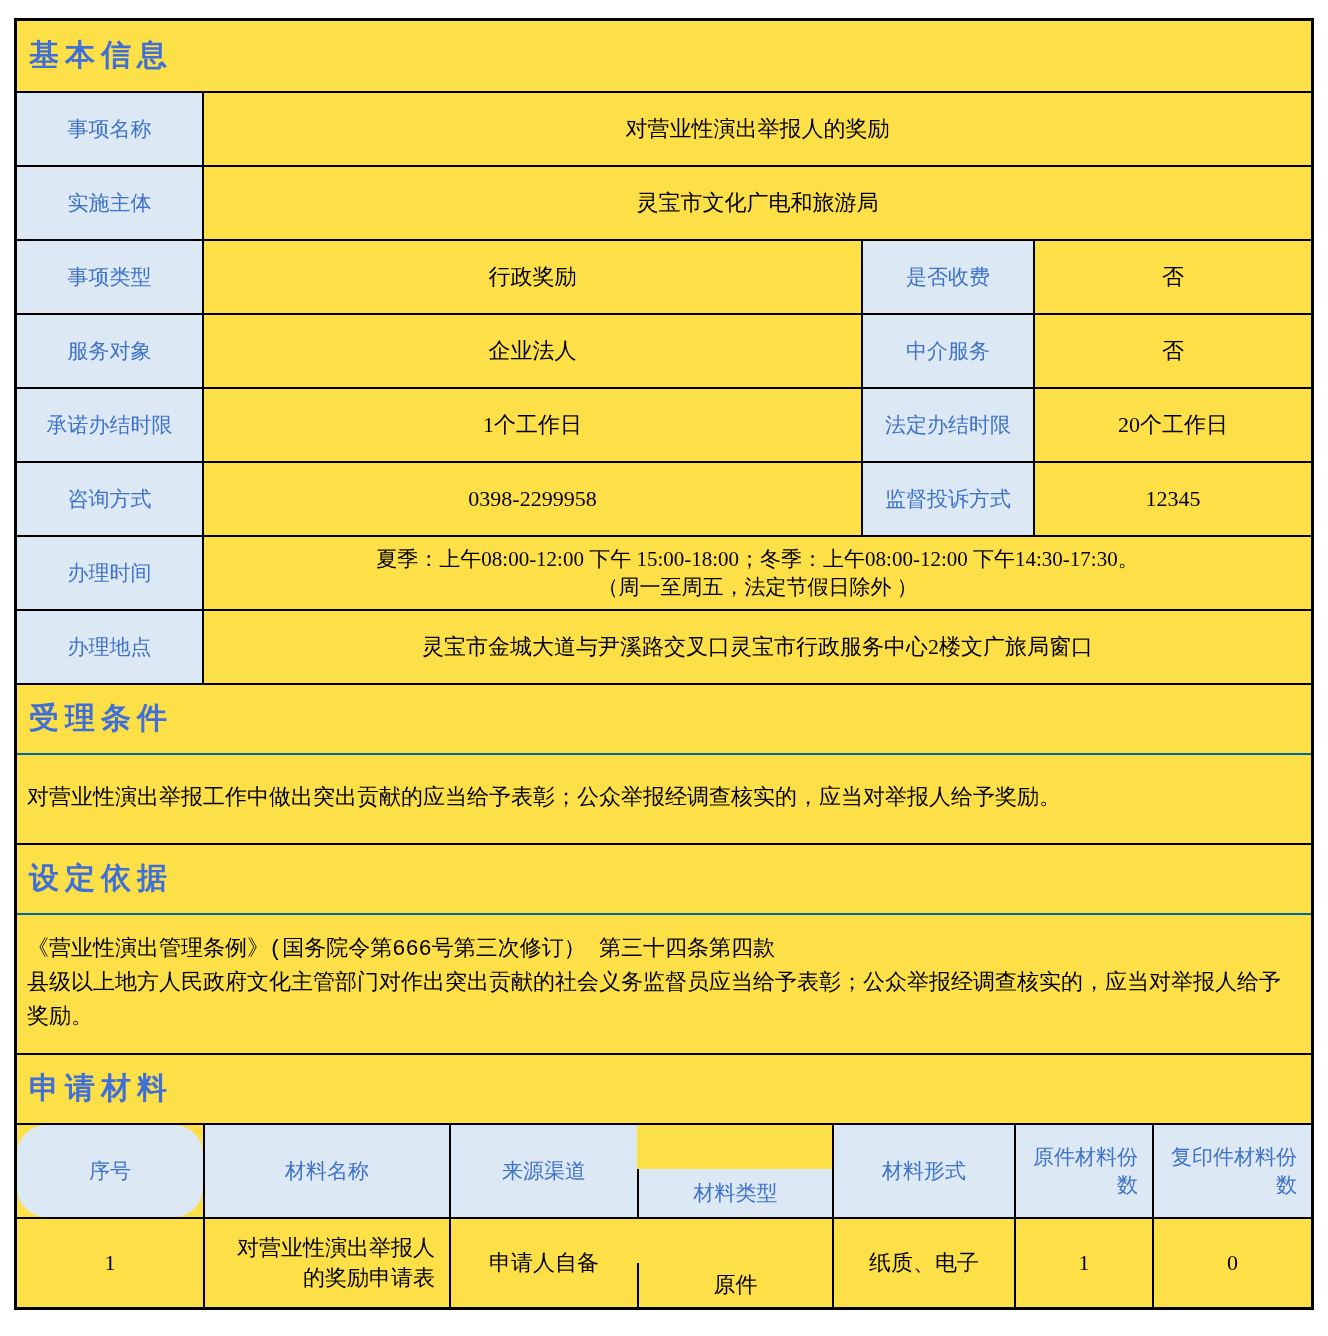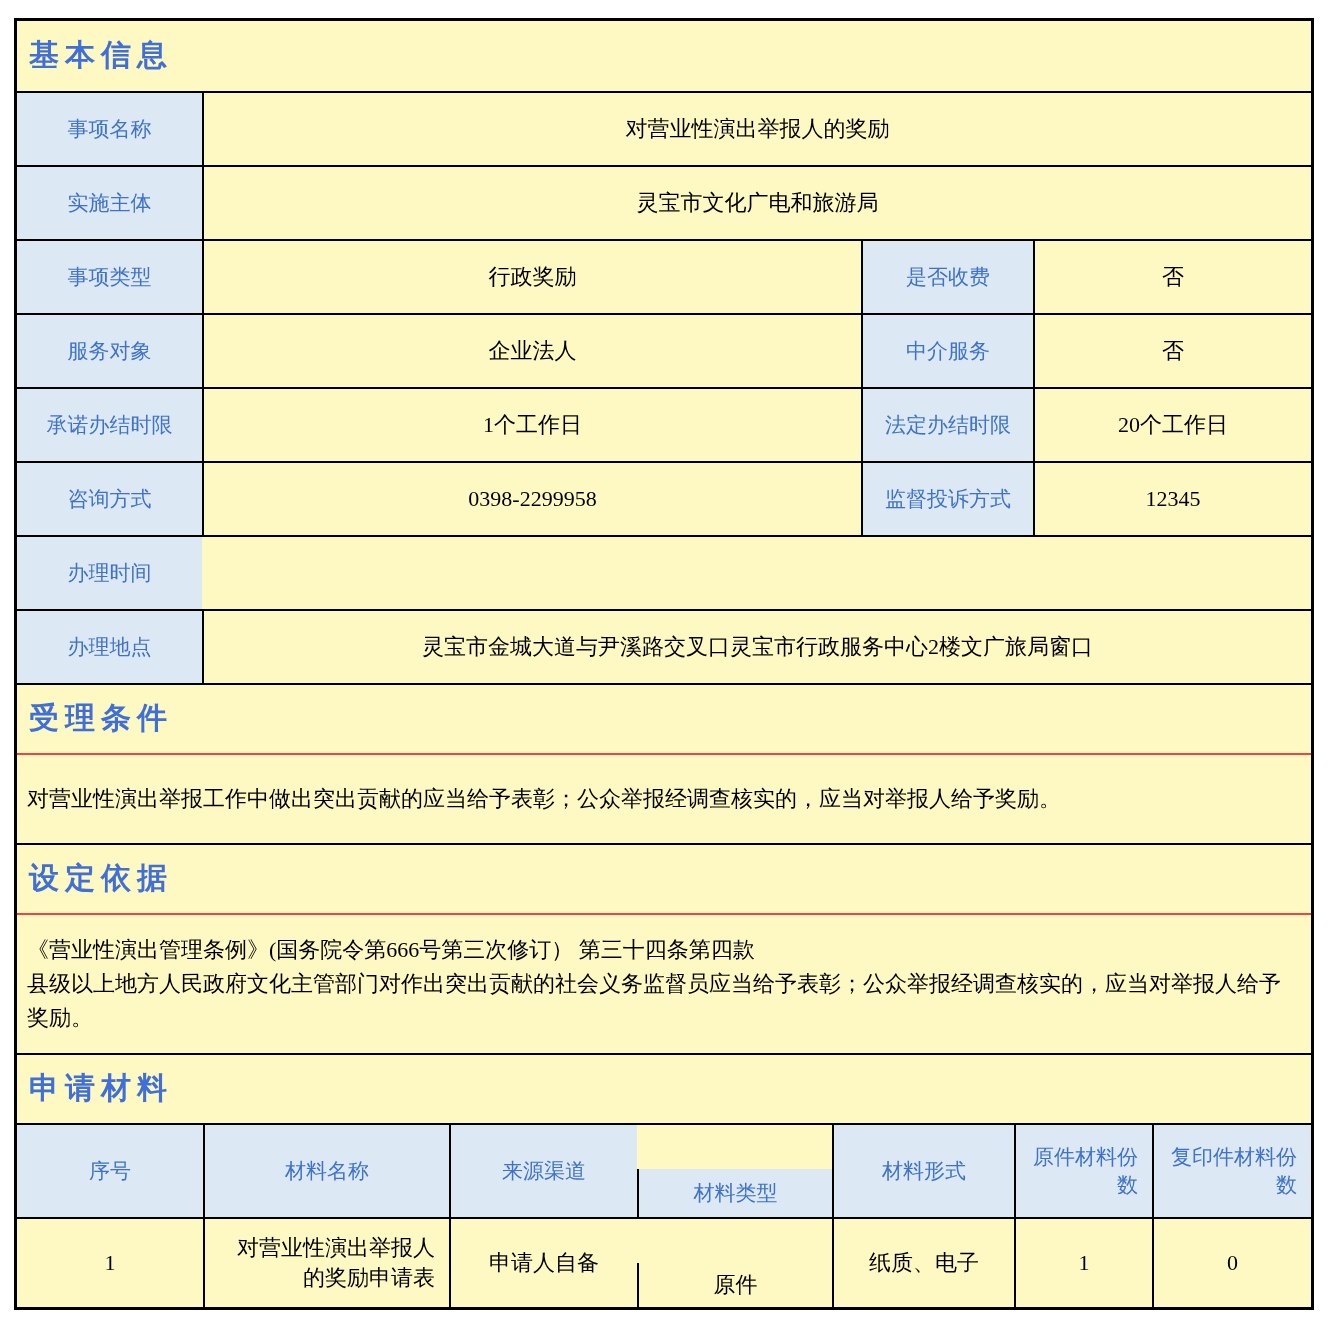--- a/index.html
+++ b/index.html
@@ -1,18 +1,18 @@
 <!DOCTYPE html>
 <html><head>
 <meta charset="utf-8">
 <style>
   * { box-sizing: border-box; margin: 0; padding: 0; }
   html, body { width: 1328px; background: #ffffff; }
   body { font-family: "Liberation Serif", "DejaVu Serif", serif; color: #000; }
-  .doc { width: 1300px; margin: 18px 14px 0 14px; border: 3px solid #000; background: #fef9c3; }
+  .doc { width: 1300px; margin: 18px 14px 0 14px; border: 3px solid #000; background: #fde047; }
 
   .row { display: flex; border-top: 2px solid #000; min-height: 74px; align-items: stretch; }
   .row:first-child { border-top: none; }
 
   .section-title-row { min-height: 70px; display: flex; align-items: center; border-top: 2px solid #000; }
   .section-title-row:first-child { border-top: none; }
   .section-title {
     font-family: "Liberation Sans", "DejaVu Sans", sans-serif;
     font-weight: bold; font-size: 30px; color: #4070d7;
     letter-spacing: 6px; padding: 8px 10px 10px 12px;
@@ -23,27 +23,27 @@
   .cell + .cell { border-left: 2px solid #000; }
 
   .lbl { background: #dce9f5; color: #3f72c8; font-size: 21px; }
   .c-label  { width: 185px; flex: none; }
   .c-val1s  { width: 659px; flex: none; }
   .c-label2 { width: 172px; flex: none; }
   .c-flex   { flex: 1; }
   .two-line  { flex-direction: column; justify-content: center; font-size: 21px; }
   .two-line .ln { display: block; }
 
-  .para-row { border-top: 2px solid #ef4444; display: flex; align-items: center; }
+  .para-row { border-top: 2px solid #0369a1; display: flex; align-items: center; font-family: Liberation Mono, monospace; }
   .para { font-size: 22px; line-height: 1.55; padding: 14px 16px 14px 10px; }
   .para-accept { min-height: 90px; display: flex; align-items: center; }
   .para-basis  { min-height: 140px; }
 
   
-  .m-c1 { width: 186px; flex: none; }
+  .m-c1 { width: 186px; flex: none; border-radius: 29px; }
   .m-c2 { width: 246px; flex: none; }
   .m-c3 { width: 188px; flex: none; }
   .m-c4 { width: 195px; flex: none; margin-top: 44px; }
   .m-c5 { width: 182px; flex: none; }
   .m-c6 { width: 138px; flex: none; }
   .m-c7 { flex: 1; }
   .m-head { min-height: 94px; }
   .m-data { min-height: 90px; }
 </style>
 </head>
@@ -88,20 +88,24 @@
 
   <div class="row">
     <div class="cell lbl c-label">咨询方式</div>
     <div class="cell c-val1s">0398-2299958</div>
     <div class="cell lbl c-label2">监督投诉方式</div>
     <div class="cell c-flex">12345</div>
   </div>
 
   <div class="row">
     <div class="cell lbl c-label">办理时间</div>
+    <div class="cell c-flex two-line">
+      <span class="ln">夏季：上午08:00-12:00 下午 15:00-18:00；冬季：上午08:00-12:00 下午14:30-17:30。</span>
+      <span class="ln">（周一至周五，法定节假日除外 ）</span>
+    </div>
   </div>
 
   <div class="row">
     <div class="cell lbl c-label">办理地点</div>
     <div class="cell c-flex">灵宝市金城大道与尹溪路交叉口灵宝市行政服务中心2楼文广旅局窗口</div>
   </div>
 
   <div class="section-title-row">
     <span class="section-title">受理条件</span>
   </div>

